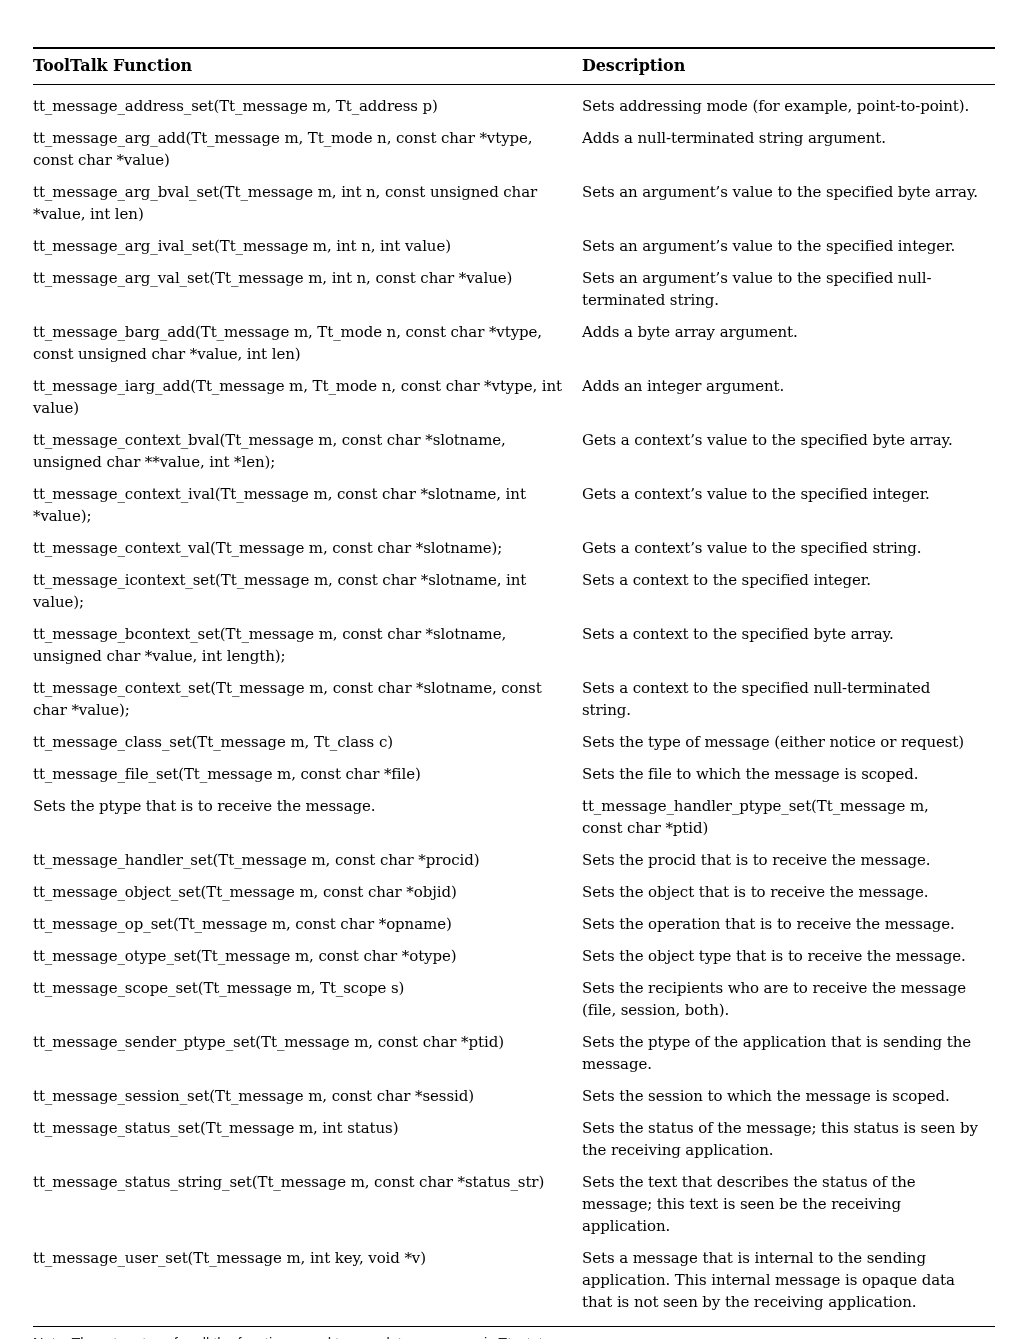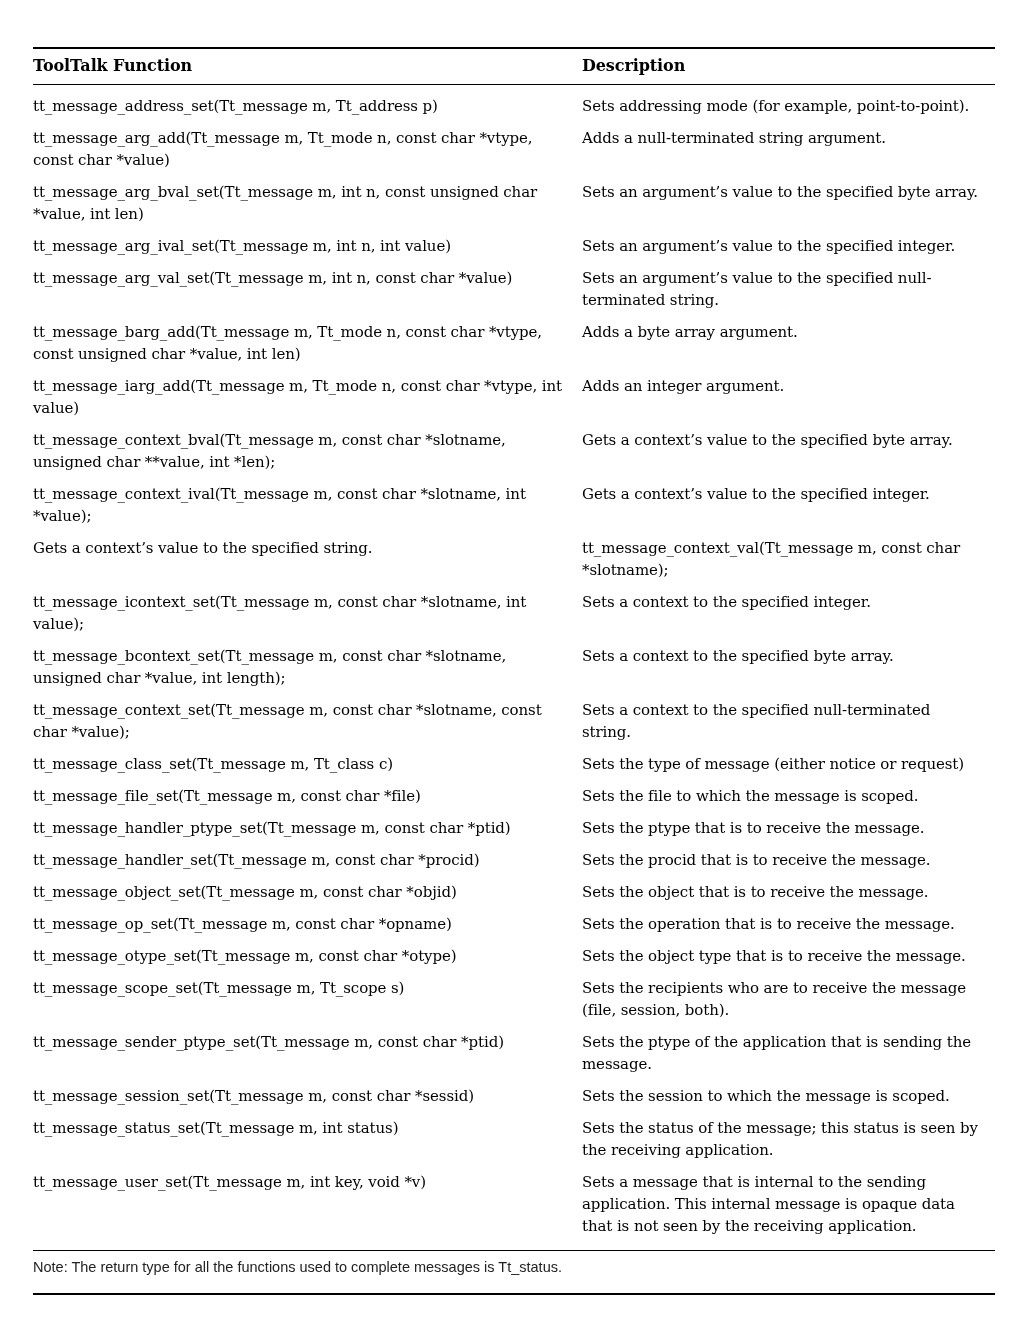--- a/index.html
+++ b/index.html
@@ -108,22 +108,22 @@
       </div>
       <div class="trow">
         <div class="cell fcell">tt_message_context_bval(Tt_message m, const char *slotname, unsigned char **value, int *len);</div>
         <div class="cell dcell">Gets a context’s value to the specified byte array.</div>
       </div>
       <div class="trow">
         <div class="cell fcell">tt_message_context_ival(Tt_message m, const char *slotname, int *value);</div>
         <div class="cell dcell">Gets a context’s value to the specified integer.</div>
       </div>
       <div class="trow">
+        <div class="cell fcell">tt_message_context_val(Tt_message m, const char *slotname);</div>
         <div class="cell dcell">Gets a context’s value to the specified string.</div>
-        <div class="cell fcell">tt_message_context_val(Tt_message m, const char *slotname);</div>
       </div>
       <div class="trow">
         <div class="cell fcell">tt_message_icontext_set(Tt_message m, const char *slotname, int value);</div>
         <div class="cell dcell">Sets a context to the specified integer.</div>
       </div>
       <div class="trow">
         <div class="cell fcell">tt_message_bcontext_set(Tt_message m, const char *slotname, unsigned char *value, int length);</div>
         <div class="cell dcell">Sets a context to the specified byte array.</div>
       </div>
       <div class="trow">
@@ -132,22 +132,22 @@
       </div>
       <div class="trow">
         <div class="cell fcell">tt_message_class_set(Tt_message m, Tt_class c)</div>
         <div class="cell dcell">Sets the type of message (either notice or request)</div>
       </div>
       <div class="trow">
         <div class="cell fcell">tt_message_file_set(Tt_message m, const char *file)</div>
         <div class="cell dcell">Sets the file to which the message is scoped.</div>
       </div>
       <div class="trow">
+        <div class="cell dcell">Sets the ptype that is to receive the message.</div>
         <div class="cell fcell">tt_message_handler_ptype_set(Tt_message m, const char *ptid)</div>
-        <div class="cell dcell">Sets the ptype that is to receive the message.</div>
       </div>
       <div class="trow">
         <div class="cell fcell">tt_message_handler_set(Tt_message m, const char *procid)</div>
         <div class="cell dcell">Sets the procid that is to receive the message.</div>
       </div>
       <div class="trow">
         <div class="cell fcell">tt_message_object_set(Tt_message m, const char *objid)</div>
         <div class="cell dcell">Sets the object that is to receive the message.</div>
       </div>
       <div class="trow">
@@ -168,20 +168,24 @@
       </div>
       <div class="trow">
         <div class="cell fcell">tt_message_session_set(Tt_message m, const char *sessid)</div>
         <div class="cell dcell">Sets the session to which the message is scoped.</div>
       </div>
       <div class="trow">
         <div class="cell fcell">tt_message_status_set(Tt_message m, int status)</div>
         <div class="cell dcell">Sets the status of the message; this status is seen by the receiving application.</div>
       </div>
       <div class="trow">
+        <div class="cell fcell">tt_message_status_string_set(Tt_message m, const char *status_str)</div>
+        <div class="cell dcell">Sets the text that describes the status of the message; this text is seen be the receiving application.</div>
+      </div>
+      <div class="trow">
         <div class="cell fcell">tt_message_user_set(Tt_message m, int key, void *v)</div>
         <div class="cell dcell">Sets a message that is internal to the sending application. This internal message is opaque data that is not seen by the receiving application.</div>
       </div>
     </div>
 
   <div class="rule thin"></div>
 
   <div class="notebar">Note: The return type for all the functions used to complete messages is Tt_status.</div>
 
   <div class="rule"></div>

